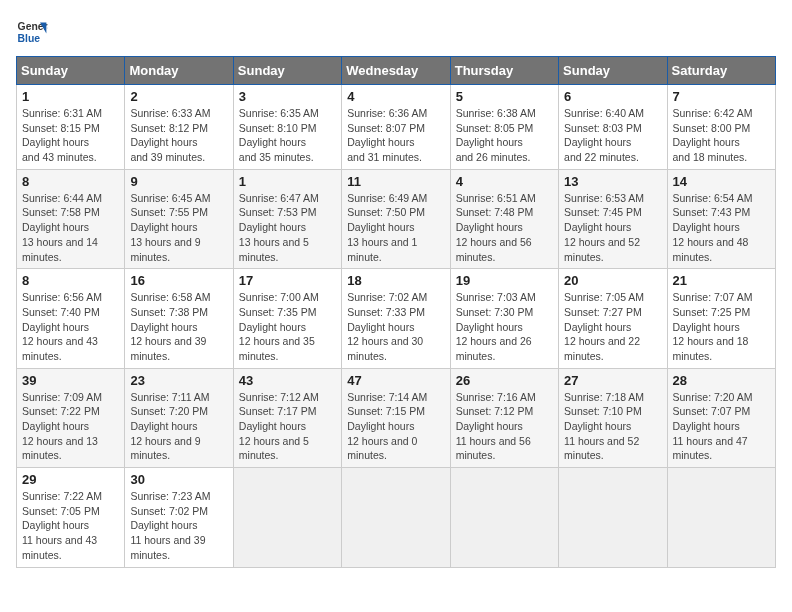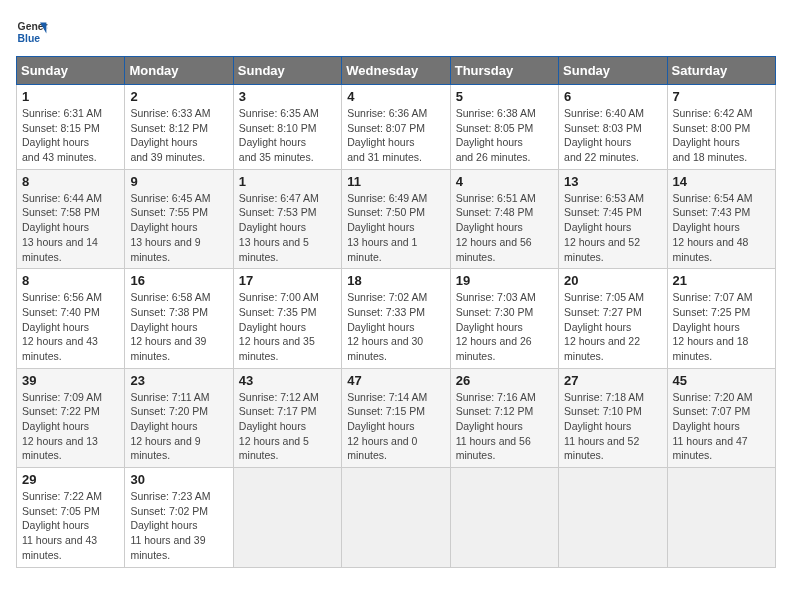--- a/index.html
+++ b/index.html
@@ -216,21 +216,21 @@
         </td>
         <td>
           <div class="day-num">26</div>
           <div class="day-info">Sunrise: 7:16 AM<br>Sunset: 7:12 PM<br>Daylight hours<br>11 hours and 56 minutes.</div>
         </td>
         <td>
           <div class="day-num">27</div>
           <div class="day-info">Sunrise: 7:18 AM<br>Sunset: 7:10 PM<br>Daylight hours<br>11 hours and 52 minutes.</div>
         </td>
         <td>
-          <div class="day-num">45</div>
+          <div class="day-num">28</div>
           <div class="day-info">Sunrise: 7:20 AM<br>Sunset: 7:07 PM<br>Daylight hours<br>11 hours and 47 minutes.</div>
         </td>
       </tr>
       <tr>
         <td>
           <div class="day-num">29</div>
           <div class="day-info">Sunrise: 7:22 AM<br>Sunset: 7:05 PM<br>Daylight hours<br>11 hours and 43 minutes.</div>
         </td>
         <td>
           <div class="day-num">30</div>

